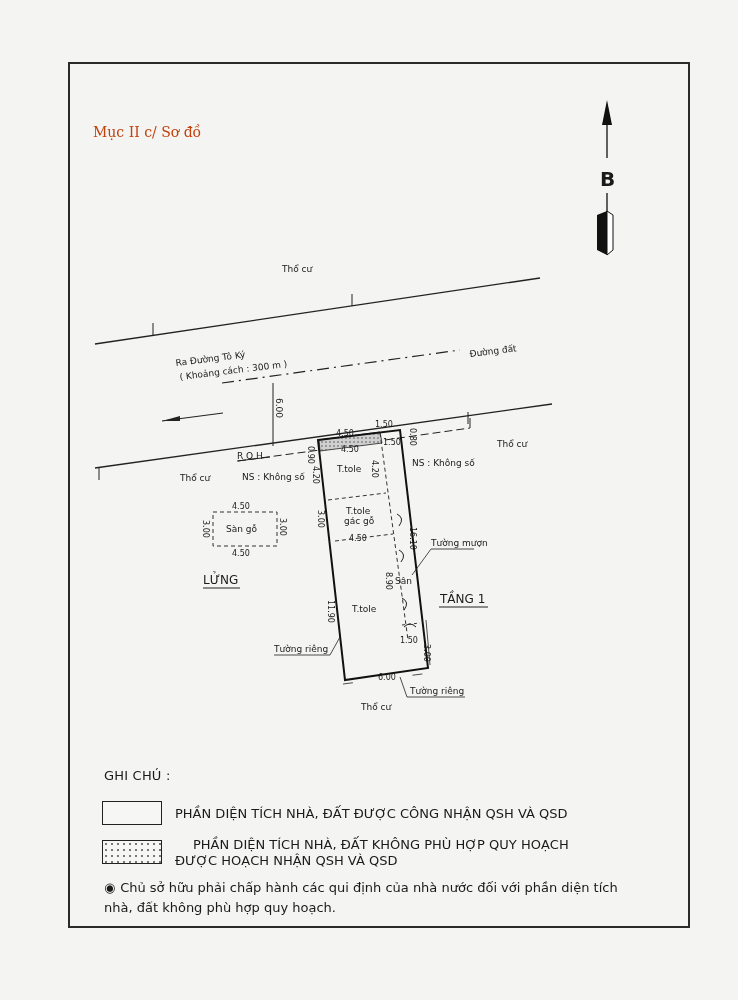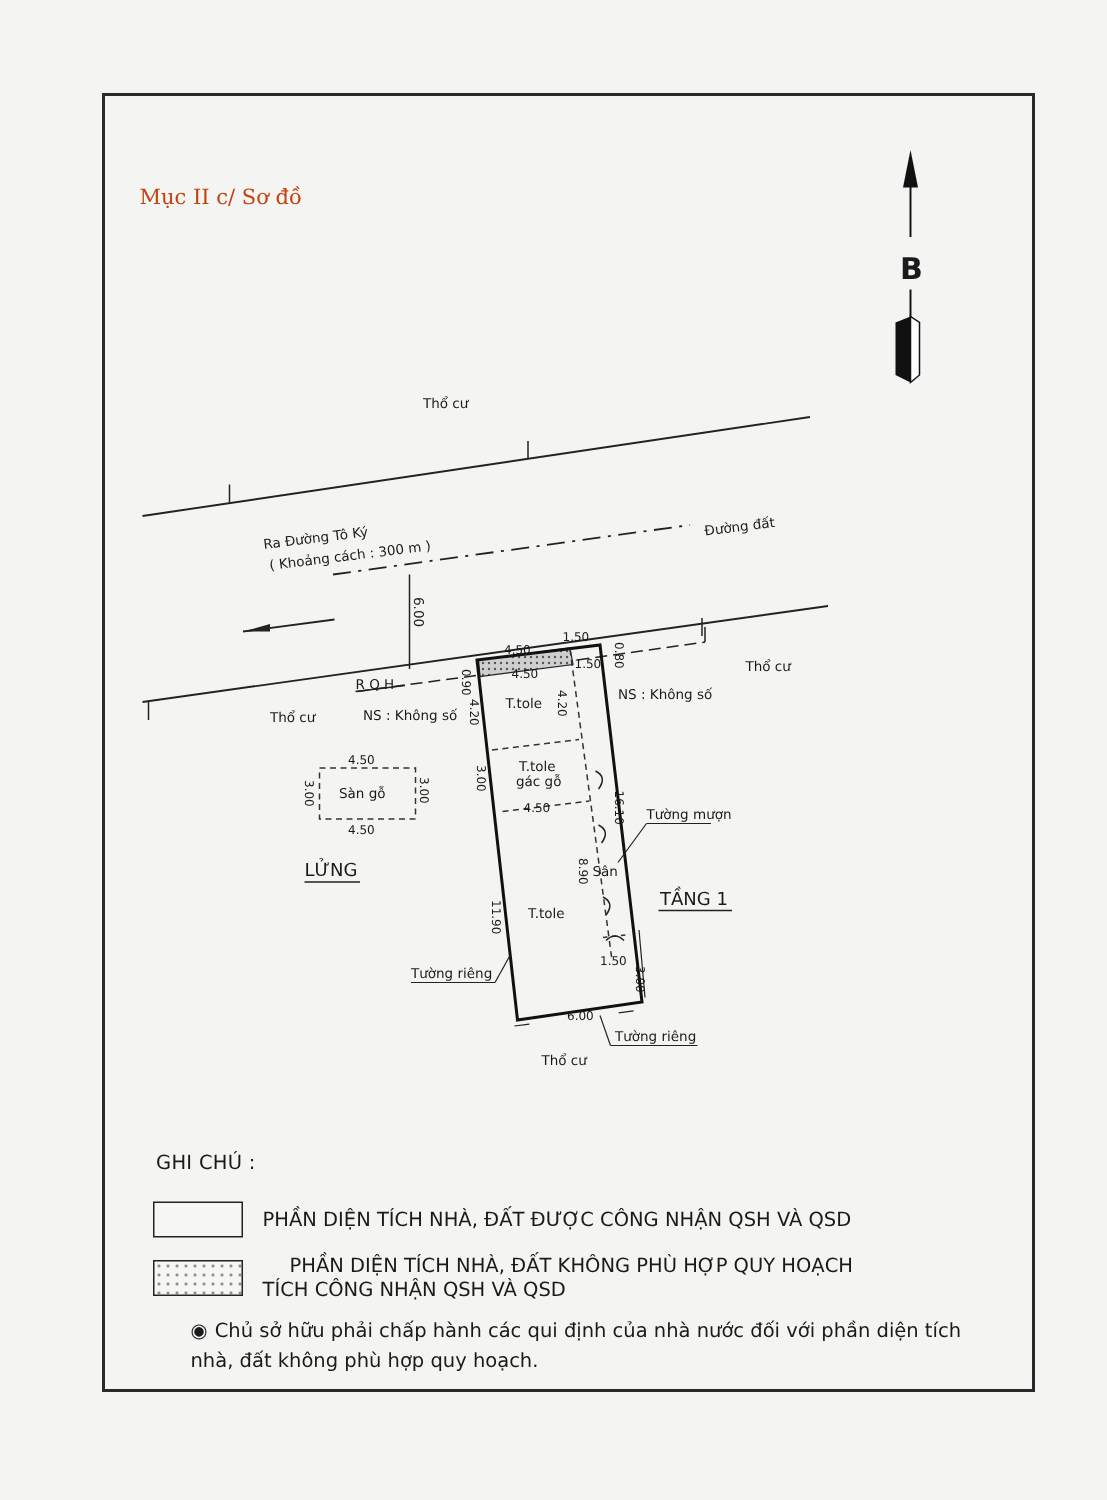--- a/index.html
+++ b/index.html
@@ -6,21 +6,21 @@
   body{width:738px;height:1000px;background:#e9e9e7;position:relative;overflow:hidden;font-family:"DejaVu Sans",sans-serif;color:#1a1a1a;}
   .paper{position:absolute;left:0;top:0;width:738px;height:1000px;background:#f4f4f2;}
   .frame{position:absolute;left:68px;top:62px;width:622px;height:866px;border:2px solid #2a2a2a;border-top-width:2px;box-sizing:border-box;}
   .section-title{position:absolute;left:93px;top:80px;font-family:"DejaVu Serif",serif;font-size:14px;color:#c2410c;margin-top:44px;}
   svg.plan{position:absolute;left:0;top:0;width:738px;height:1000px;}
   svg text{font-family:"DejaVu Sans",sans-serif;fill:#1a1a1a;}
   .legend-title{position:absolute;left:104px;top:768px;font-size:13px;letter-spacing:0.2px;}
   .legend-box{position:absolute;left:102px;width:60px;height:24px;border:1.5px solid #222;box-sizing:border-box;background:#f6f6f4;}
   .legend-box.dotted{background-image:radial-gradient(#777 0.8px,transparent 1px);background-size:6px 6px;}
   .legend-text{position:absolute;left:175px;font-size:13px;line-height:16px;text-transform:none;}
-  .note{position:absolute;left:127px;top:878px;font-size:13px;line-height:20px;width:520px;}
+  .note{position:absolute;left:104px;top:878px;font-size:13px;line-height:20px;width:520px;}
   .note .bullet{display:inline-block;width:12px;}
 </style>
 </head>
 <body>
 
 <div class="paper"></div>
 <div class="frame"></div>
 <div class="section-title">Mục II c/ Sơ đồ</div>
 
 <svg class="plan" viewBox="0 0 738 1000">
@@ -134,18 +134,18 @@
   <line x1="439" y1="607" x2="488" y2="607" stroke="#222" stroke-width="1"></line>
 </svg>
 
 <div class="legend-title">GHI CHÚ :</div>
 
 <div class="legend-box" style="top:801px;"></div>
 <div class="legend-text" style="top:806px;">PHẦN DIỆN TÍCH NHÀ, ĐẤT ĐƯỢC CÔNG NHẬN QSH VÀ QSD</div>
 
 <div class="legend-box dotted" style="top:840px;"></div>
 <div class="legend-text" style="top:837px;margin-left:18px;">PHẦN DIỆN TÍCH NHÀ, ĐẤT KHÔNG PHÙ HỢP QUY HOẠCH</div>
-<div class="legend-text" style="top:853px;">TÍCH CÔNG NHẬN QSH VÀ QSD</div>
+<div class="legend-text" style="top:853px;">ĐƯỢC HOẠCH NHẬN QSH VÀ QSD</div>
 
 <div class="note">
   <span class="bullet">◉</span>
   <span>Chủ sở hữu phải chấp hành các qui định của nhà nước đối với phần diện tích nhà, đất không phù hợp quy hoạch.</span>
 </div>
 
 </body></html>

